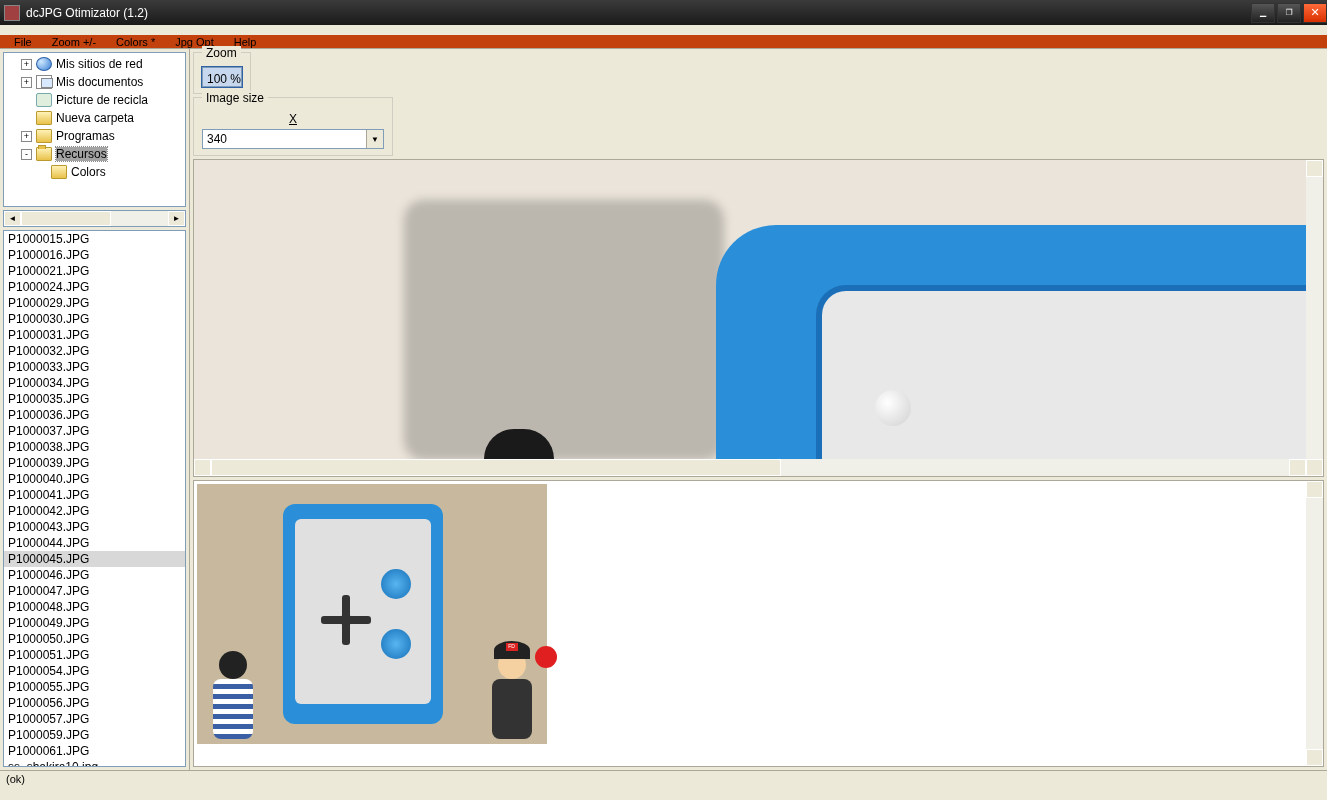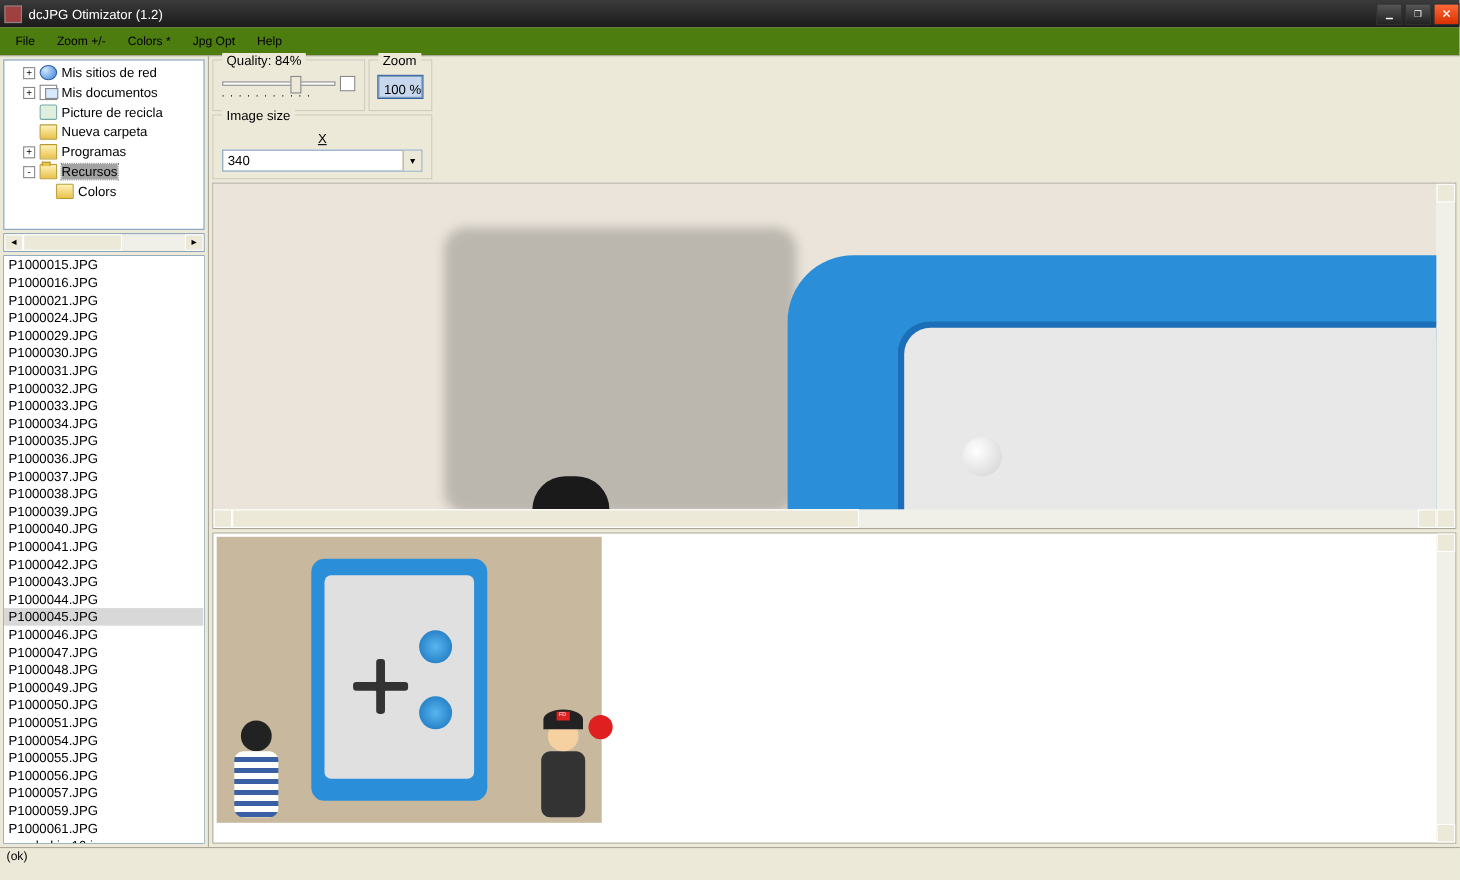--- a/index.html
+++ b/index.html
@@ -34,26 +34,27 @@
   width: 24px; height: 20px;
   background: linear-gradient(to bottom,#555,#222);
   border: 1px solid #333;
   margin-left: 2px;
   display: flex; align-items: center; justify-content: center;
   color: #fff; font-size: 11px;
   cursor: pointer;
 }
 .winbtn.close { background: linear-gradient(to bottom,#ff6a3a,#d93000); }
 .menubar {
-  height: 26px;
-  background: #4d7c0f;
+  height: 14px;
+  background: #c2410c;
   border-bottom: 1px solid #aca899;
   display: flex;
   align-items: center;
   padding-left: 4px;
+  margin-top: 10px;
 }
 .menuitem {
   padding: 2px 10px;
   cursor: pointer;
 }
 .content {
   flex: 1;
   display: flex;
   min-height: 0;
 }
@@ -380,30 +381,20 @@
         <div class="file-item">P1000059.JPG</div>
         <div class="file-item">P1000061.JPG</div>
         <div class="file-item">ss_shakira10.jpg</div>
       </div>
   </div>
 
   <div class="right-panel">
     <div class="top-info">
       <div class="ctrls-col">
         <div style="display:flex; gap:3px;">
-          <div class="groupbox small" style="flex:1;">
-            <div class="legend">Quality:  84%</div>
-            <div class="slider-row">
-              <div class="slider-track">
-                  <div class="slider-thumb"></div>
-                </div>
-              <div class="slider-checkbox"></div>
-            </div>
-            <div class="slider-ticks">' ' ' ' ' ' ' ' ' ' '</div>
-          </div>
           <div class="groupbox small" style="width:58px;">
             <div class="legend">Zoom</div>
             <div class="sel highlighted">
               <input readonly="" value="100 %" style="">
 
             </div>
           </div>
         </div>
         <div class="groupbox small">
           <div class="legend">Image size</div>

